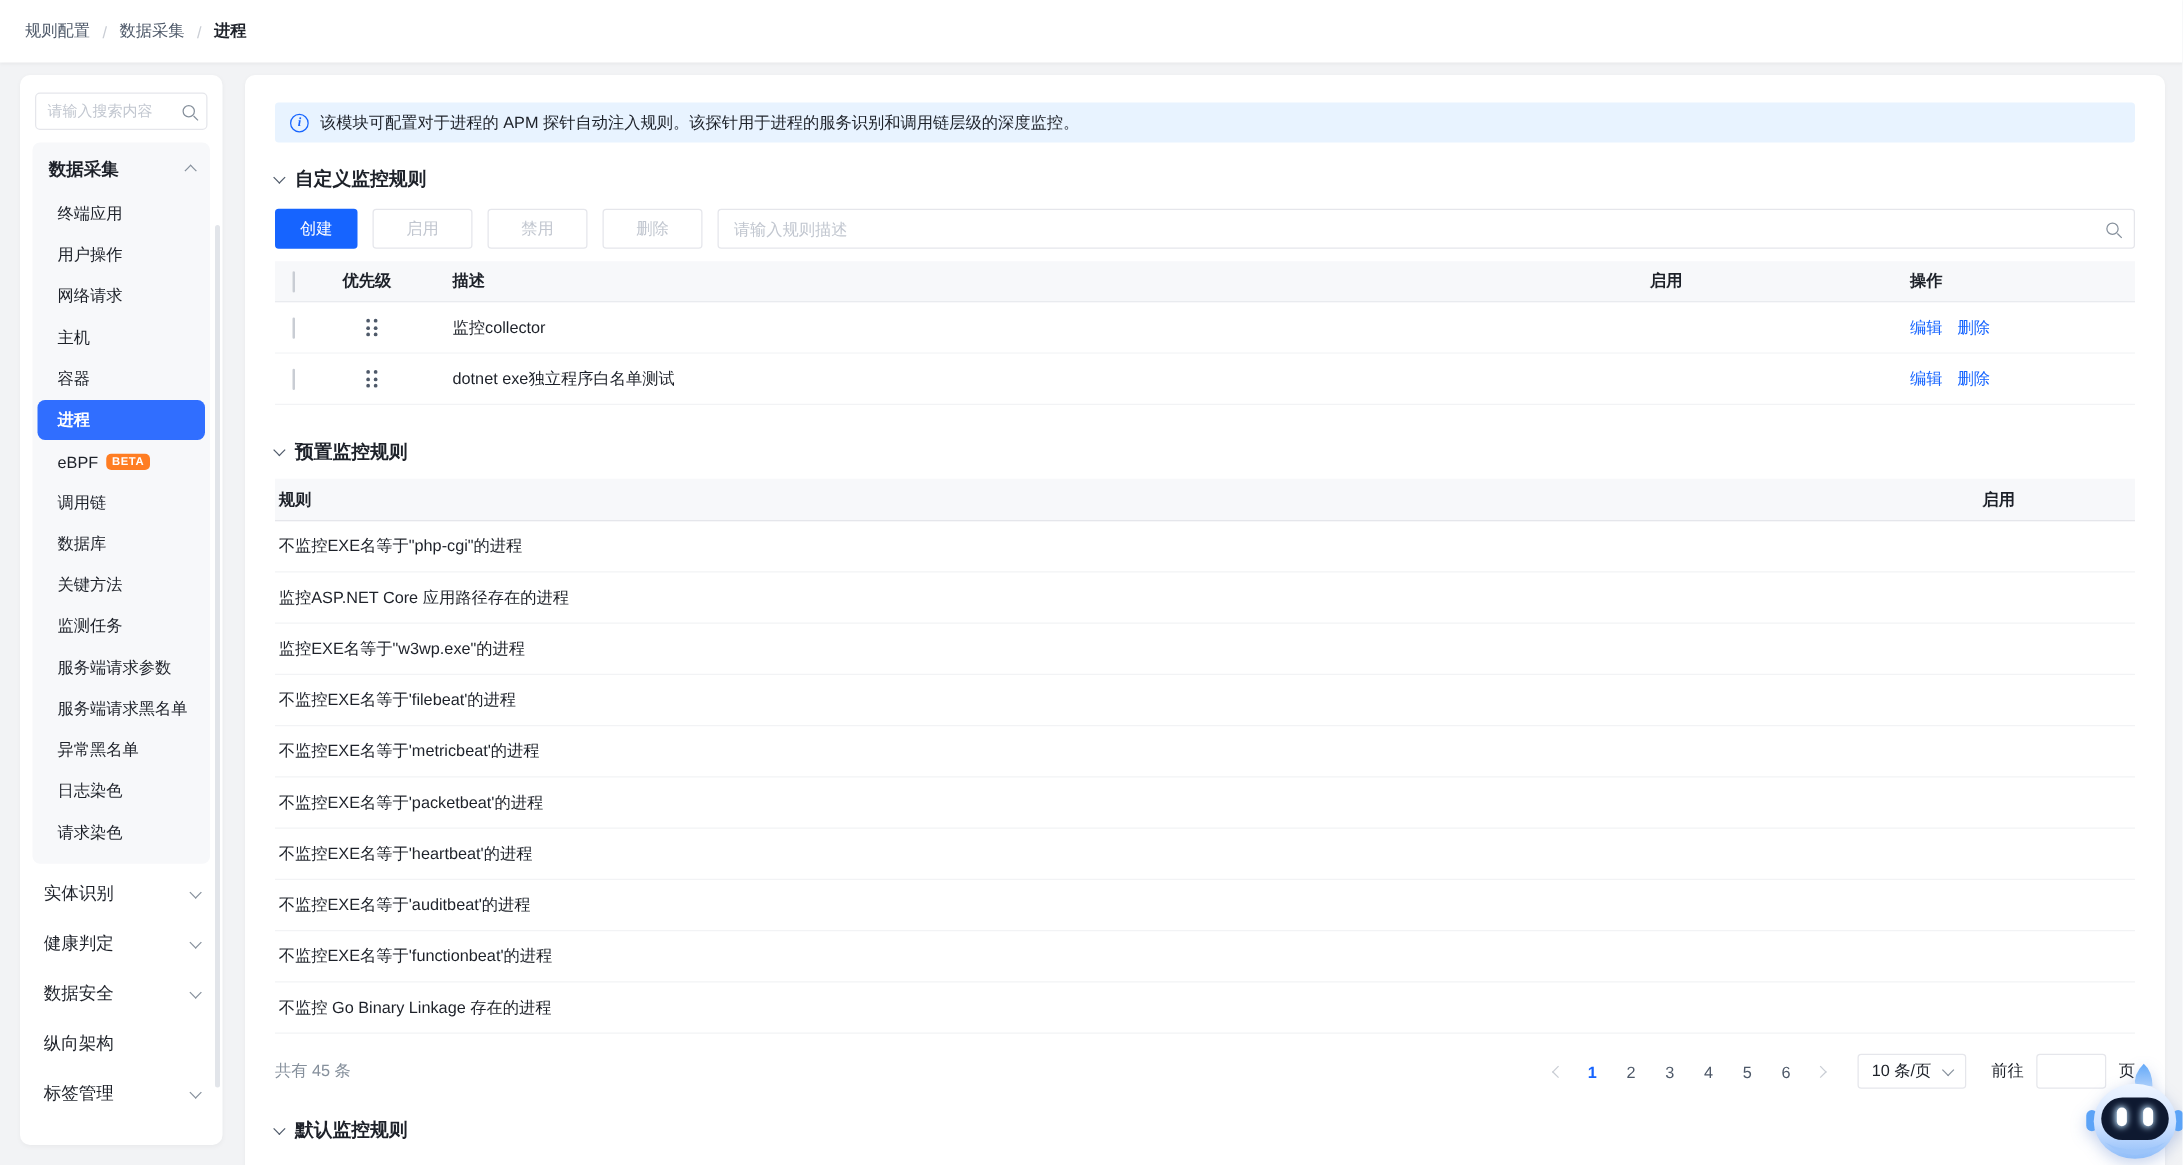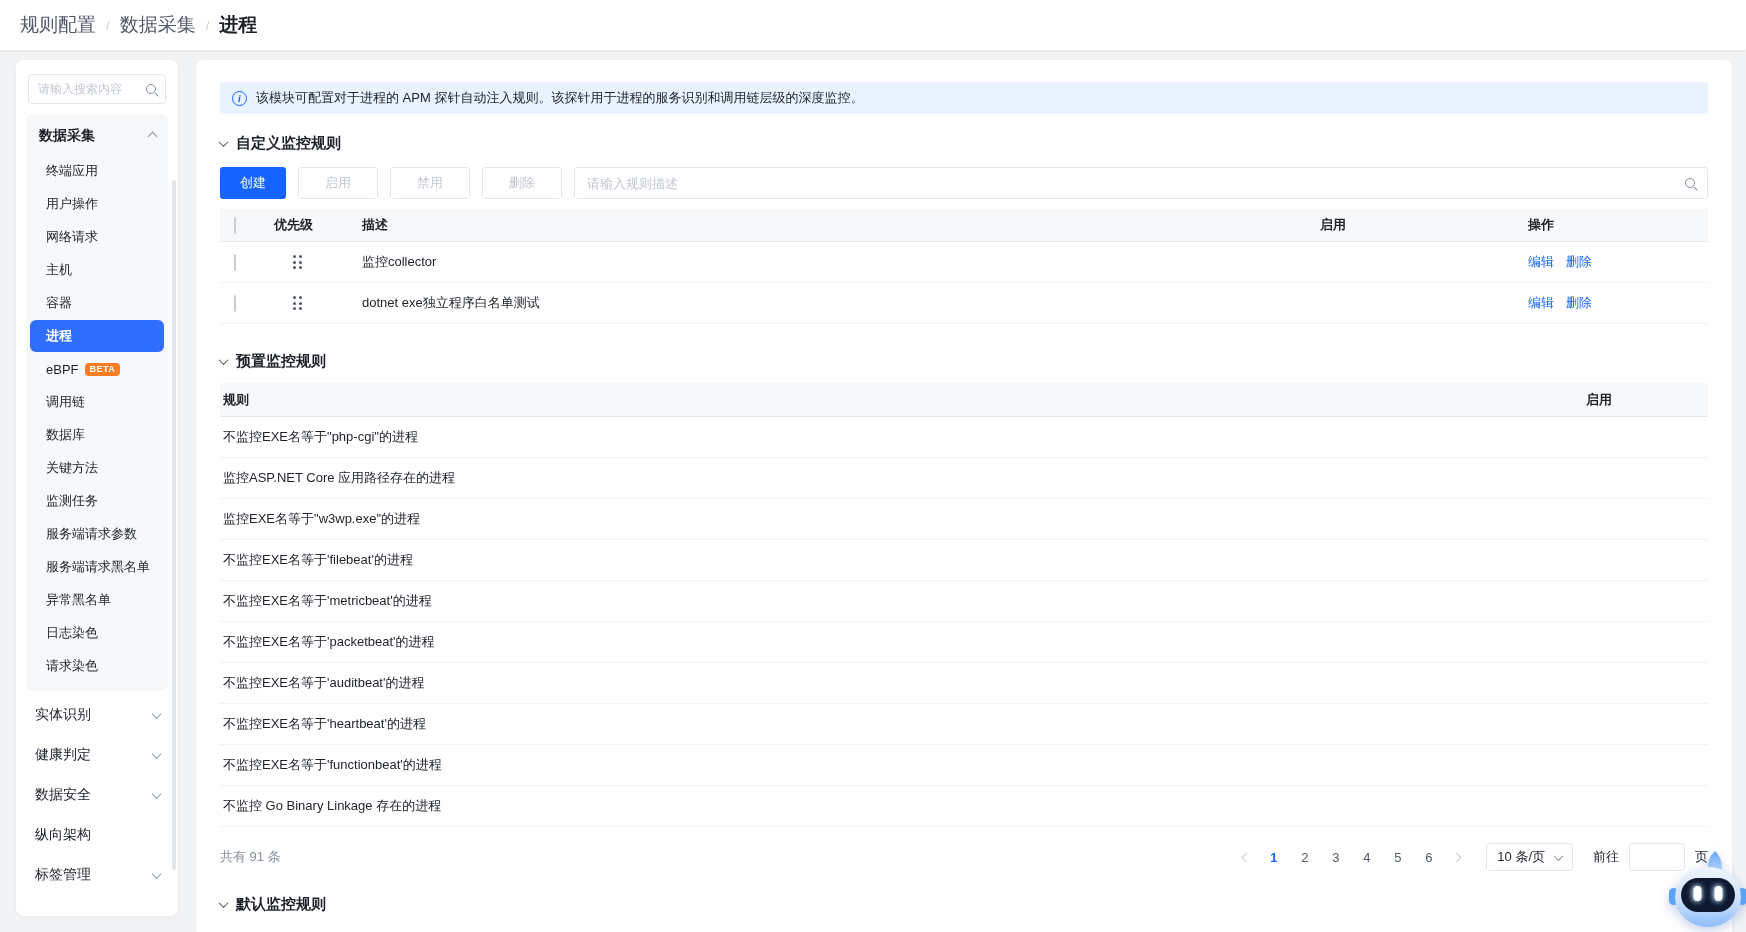--- a/index.html
+++ b/index.html
@@ -6,21 +6,21 @@
   html,body { width:1746px; height:932px; overflow:hidden; }
   body {
     font-family:"Liberation Sans","DejaVu Sans",sans-serif;
     background:#f2f3f5; color:#1d2129; font-size:13px; position:relative;
   }
   
   .topbar {
     height:50px; background:#fff; display:flex; align-items:center;
     padding-left:20px; box-shadow:0 1px 3px rgba(0,0,0,.05); position:relative; z-index:2;
   }
-  .crumb { font-size:19px; color:#4e5969; cursor:pointer; }
+  .crumb { font-size:13px; color:#4e5969; cursor:pointer; }
   .crumb.current { color:#1d2129; font-weight:bold; cursor:default; }
   .crumb-sep { color:#c9cdd4; margin:0 10px; }
   
   .layout { position:absolute; top:60px; left:16px; right:14px; display:flex; gap:18px; }
   .card { background:#fff; border-radius:8px; box-shadow:0 1px 4px rgba(0,0,0,.04); }
   
   .sidebar { width:162px; height:856px; padding:12px 8px; position:relative; overflow:hidden; flex:none; }
   .side-search {
     display:flex; align-items:center; border:1px solid #e5e6eb; border-radius:4px;
     height:30px; padding:0 9px; margin:2px 4px 10px 4px; background:#fff;
@@ -310,39 +310,39 @@
           </div>
           <div class="t2-grid t2-row">
             <div class="cell-rule">不监控EXE名等于'metricbeat'的进程</div>
             <div><span class="toggle"></span></div>
           </div>
           <div class="t2-grid t2-row">
             <div class="cell-rule">不监控EXE名等于'packetbeat'的进程</div>
             <div><span class="toggle"></span></div>
           </div>
           <div class="t2-grid t2-row">
+            <div class="cell-rule">不监控EXE名等于'heartbeat'的进程</div>
+            <div><span class="toggle"></span></div>
+          </div>
+          <div class="t2-grid t2-row">
             <div class="cell-rule">不监控EXE名等于'auditbeat'的进程</div>
             <div><span class="toggle"></span></div>
           </div>
           <div class="t2-grid t2-row">
-            <div class="cell-rule">不监控EXE名等于'heartbeat'的进程</div>
-            <div><span class="toggle"></span></div>
-          </div>
-          <div class="t2-grid t2-row">
             <div class="cell-rule">不监控EXE名等于'functionbeat'的进程</div>
             <div><span class="toggle"></span></div>
           </div>
           <div class="t2-grid t2-row">
             <div class="cell-rule">不监控 Go Binary Linkage 存在的进程</div>
             <div><span class="toggle"></span></div>
           </div>
         </div>
 
       <div class="pagination">
-        <span class="pg-total">共有 91 条</span>
+        <span class="pg-total">共有 45 条</span>
         <div class="pg-right">
           <span class="pg-arrow">
               <span class="chev left"></span>
             </span>
           <span id="pager-pages" style="display:flex;align-items:center;">
               <span class="pg-num active">1</span>
               <span class="pg-num">2</span>
               <span class="pg-num">3</span>
               <span class="pg-num">4</span>
               <span class="pg-num">5</span>

